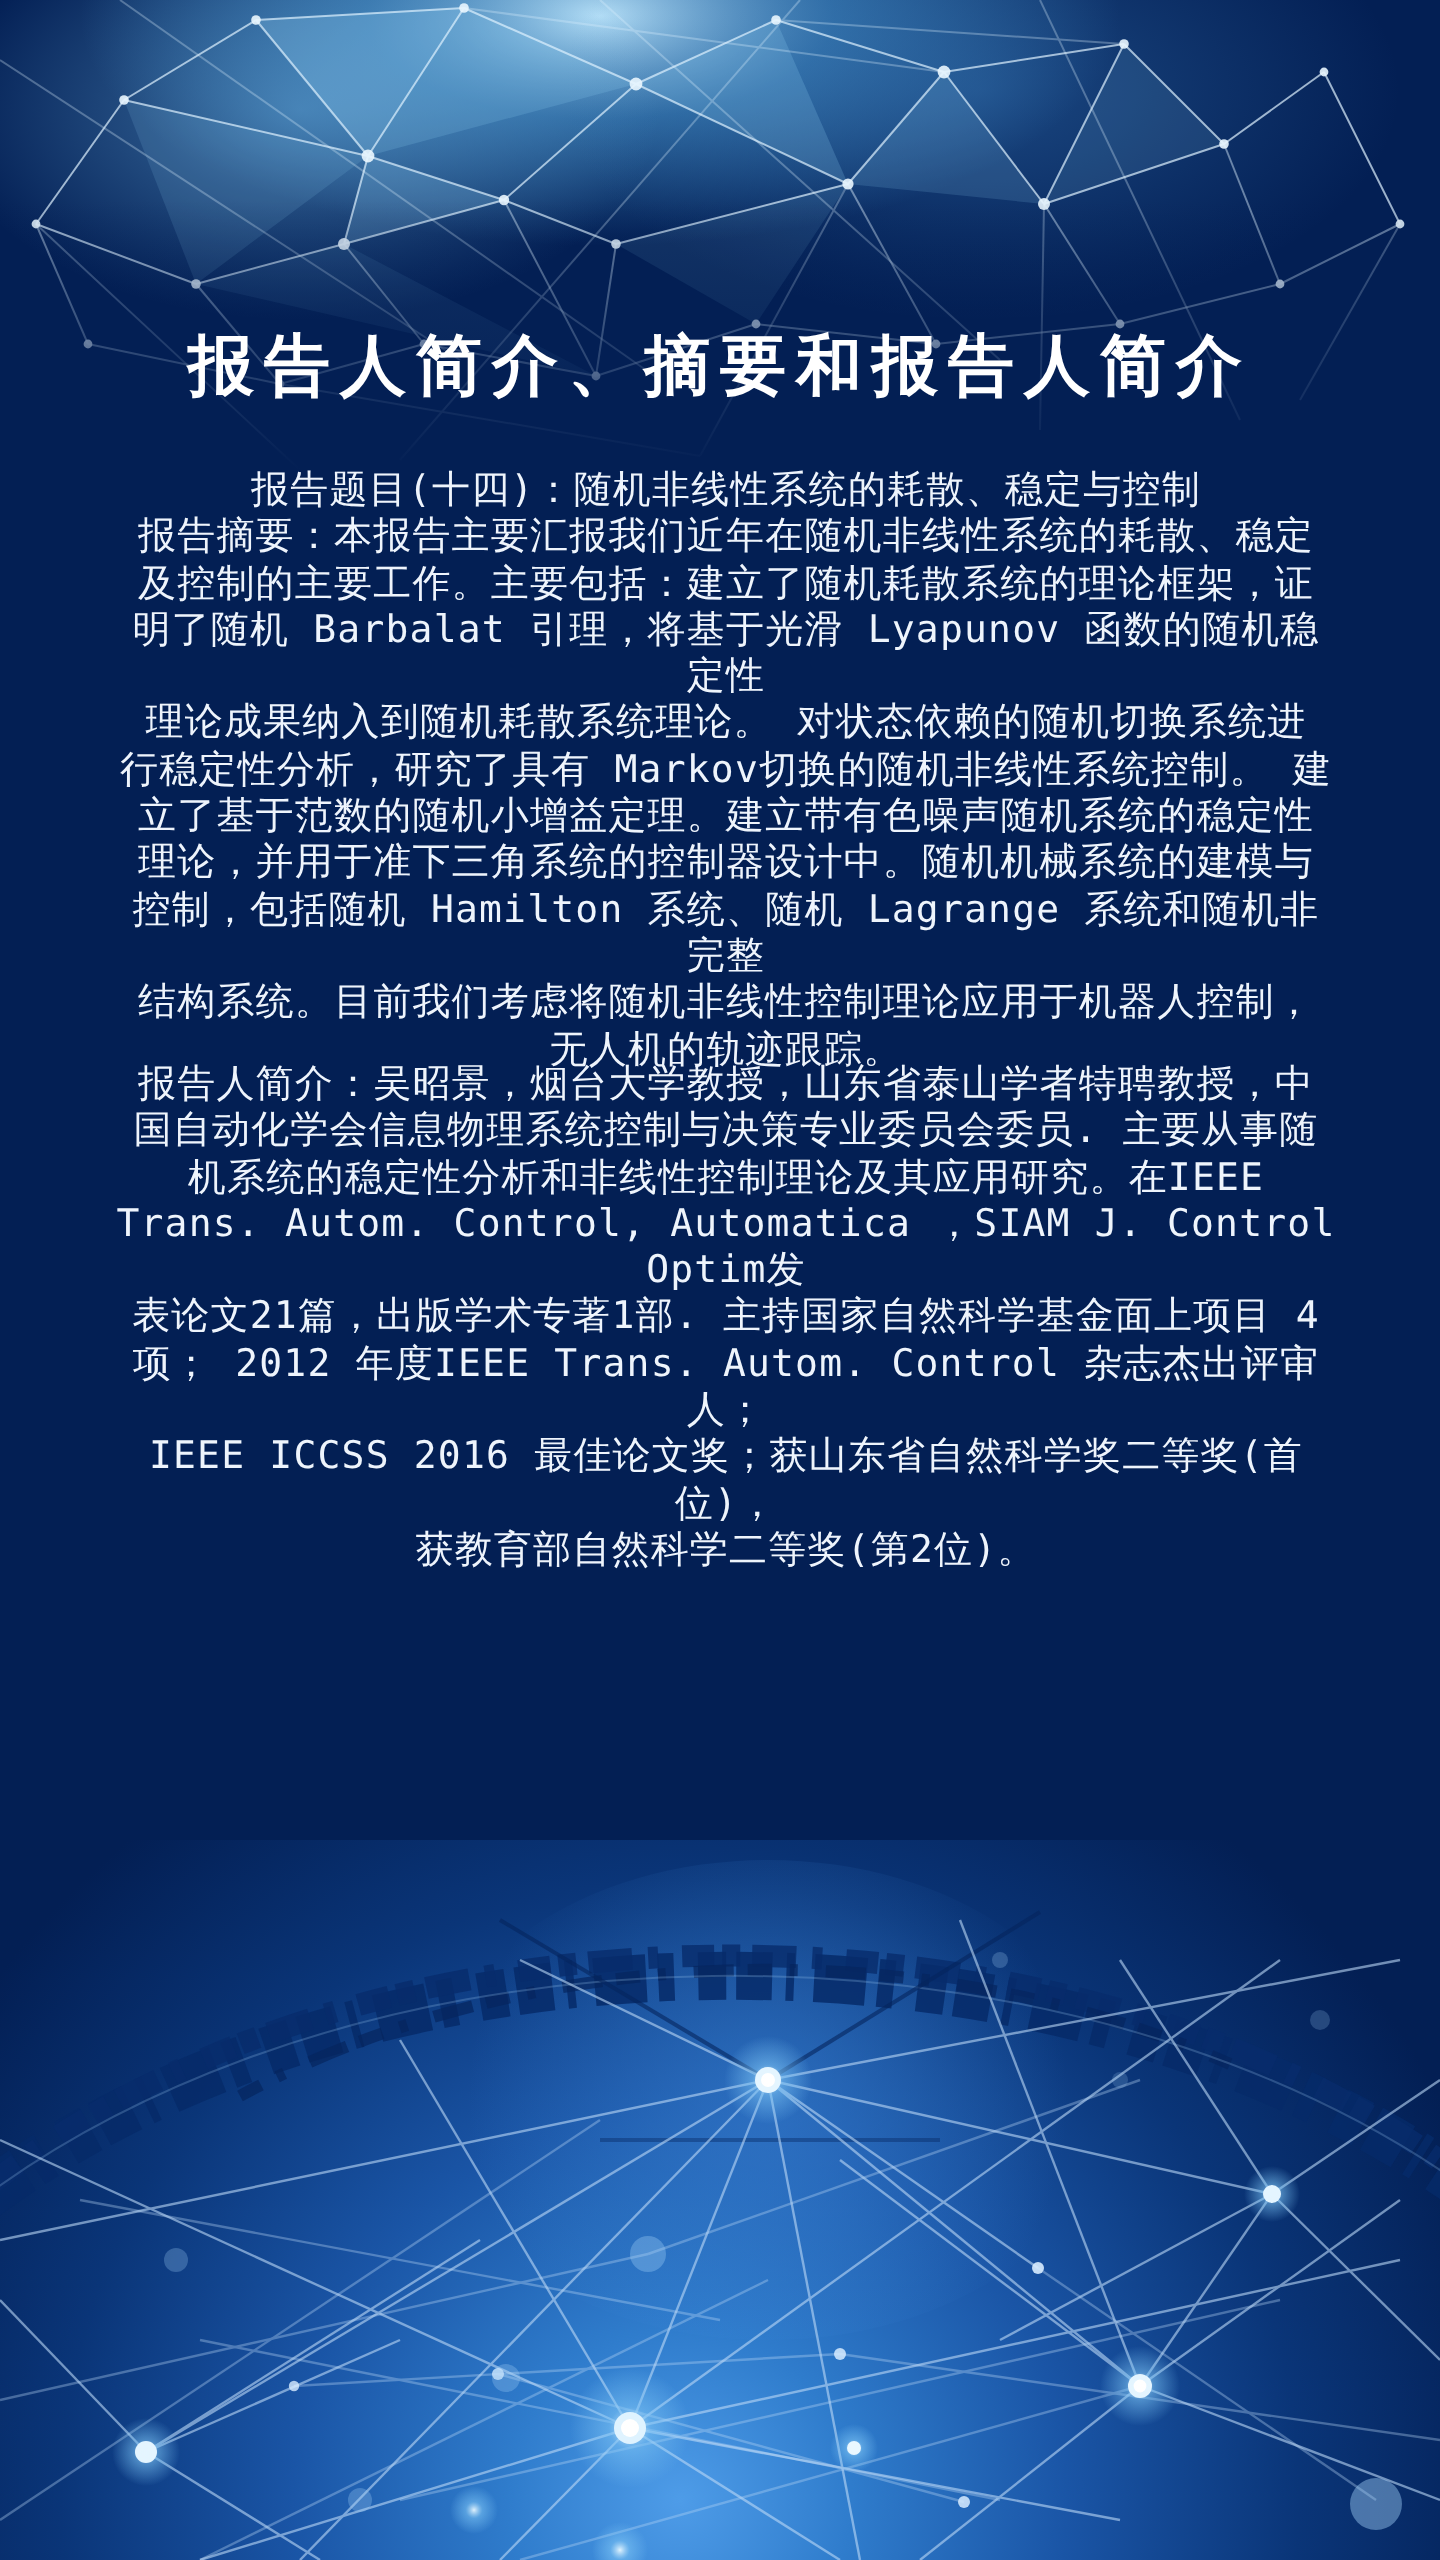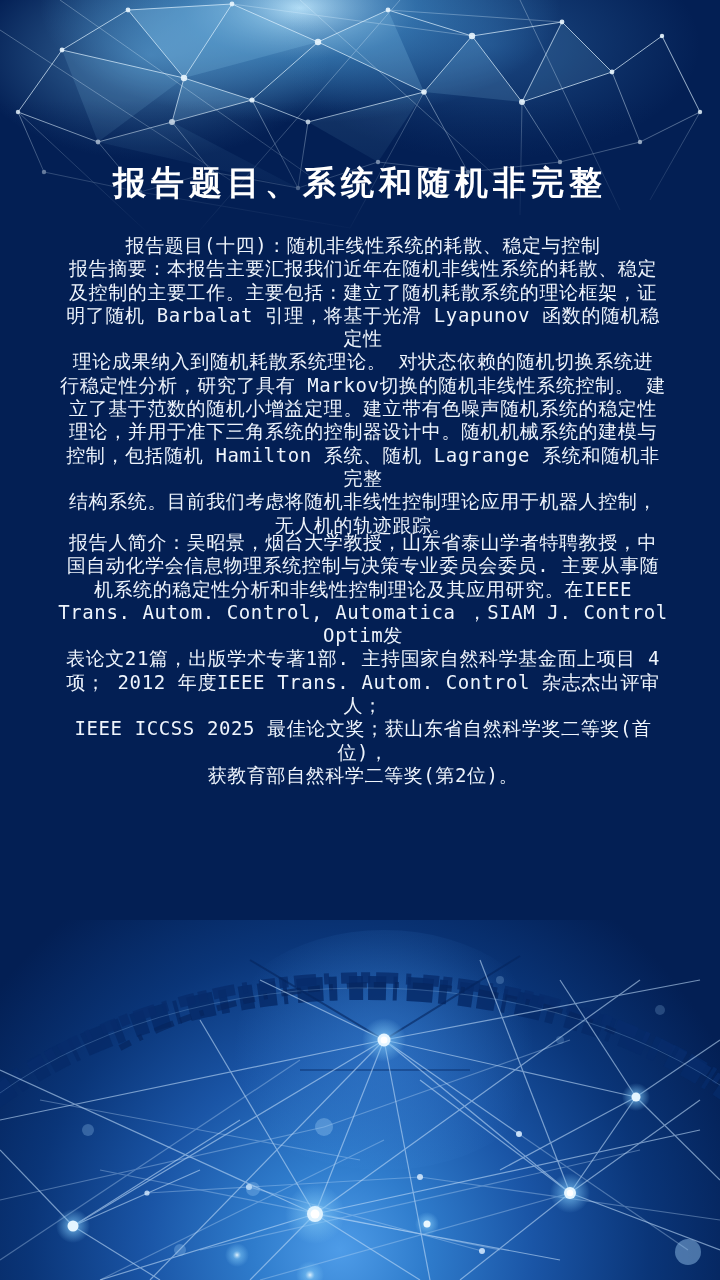--- a/index.html
+++ b/index.html
@@ -164,41 +164,41 @@
       <circle cx="378" cy="162" r="2.2"></circle>
     <circle cx="298" cy="188" r="2.2"></circle>
       <circle cx="212" cy="172" r="2.2"></circle>
     <circle cx="140" cy="192" r="2.2"></circle>
       <circle cx="44" cy="172" r="2.2"></circle>
   </g>
 
   <rect x="0" y="100" width="720" height="135" fill="url(#tfade)"></rect>
 </svg>
 
-<h1 class="slide-title">报告题目、系统和随机非完整</h1>
+<h1 class="slide-title">报告人简介、摘要和报告人简介</h1>
 
 <div class="para abstract">报告题目(十四)：随机非线性系统的耗散、稳定与控制
 报告摘要：本报告主要汇报我们近年在随机非线性系统的耗散、稳定
 及控制的主要工作。主要包括：建立了随机耗散系统的理论框架，证
 明了随机 Barbalat 引理，将基于光滑 Lyapunov 函数的随机稳定性
 理论成果纳入到随机耗散系统理论。 对状态依赖的随机切换系统进
 行稳定性分析，研究了具有 Markov切换的随机非线性系统控制。 建
 立了基于范数的随机小增益定理。建立带有色噪声随机系统的稳定性
 理论，并用于准下三角系统的控制器设计中。随机机械系统的建模与
 控制，包括随机 Hamilton 系统、随机 Lagrange 系统和随机非完整
 结构系统。目前我们考虑将随机非线性控制理论应用于机器人控制，
 无人机的轨迹跟踪。</div>
 
 <div class="para bio">报告人简介：吴昭景，烟台大学教授，山东省泰山学者特聘教授，中
 国自动化学会信息物理系统控制与决策专业委员会委员. 主要从事随
 机系统的稳定性分析和非线性控制理论及其应用研究。在IEEE
 Trans. Autom. Control, Automatica ，SIAM J. Control Optim发
 表论文21篇，出版学术专著1部. 主持国家自然科学基金面上项目 4
 项； 2012 年度IEEE Trans. Autom. Control 杂志杰出评审人；
-IEEE ICCSS 2025 最佳论文奖；获山东省自然科学奖二等奖(首位)，
+IEEE ICCSS 2016 最佳论文奖；获山东省自然科学奖二等奖(首位)，
 获教育部自然科学二等奖(第2位)。</div>
 
 <svg class="layer bottom-art" viewBox="0 0 720 360" xmlns="http://www.w3.org/2000/svg" aria-hidden="true">
   <defs>
     <radialGradient id="gglow" gradientUnits="userSpaceOnUse" cx="340" cy="330" r="430">
       <stop offset="0%" stop-color="#4e9ce8"></stop>
       <stop offset="20%" stop-color="#2f7ccc"></stop>
       <stop offset="45%" stop-color="#1a55a6"></stop>
       <stop offset="72%" stop-color="#0a3578"></stop>
       <stop offset="100%" stop-color="#031f54"></stop>

